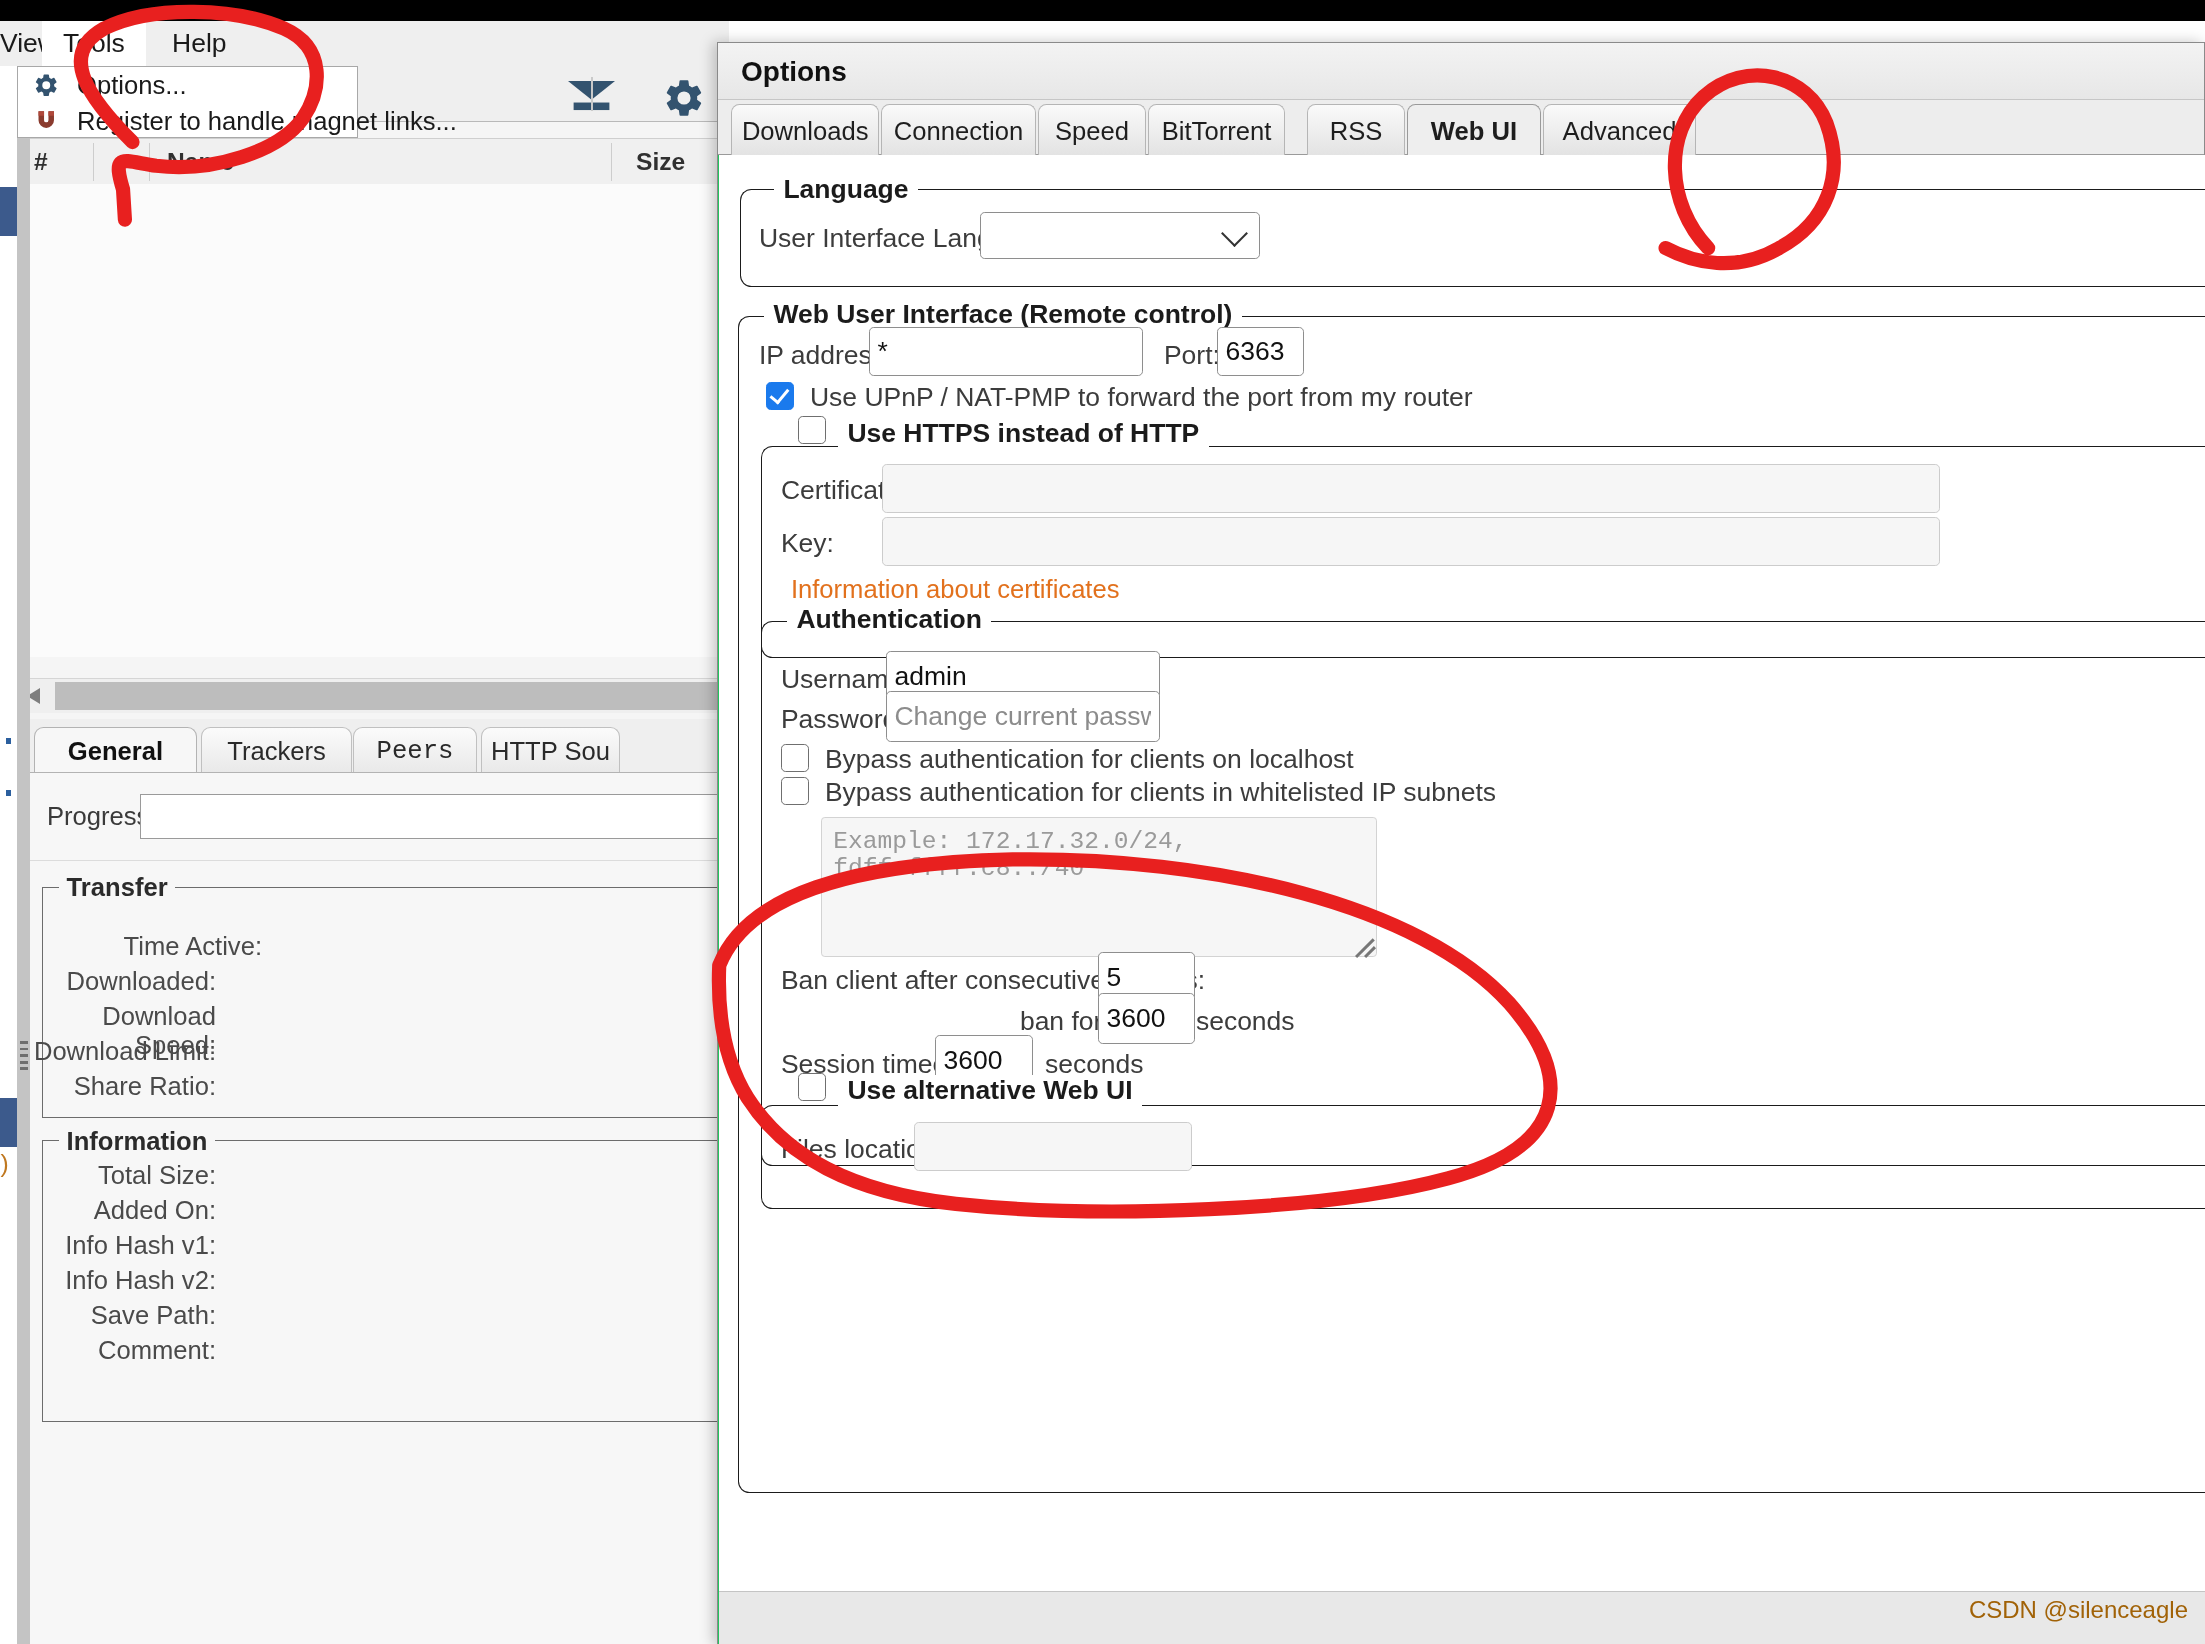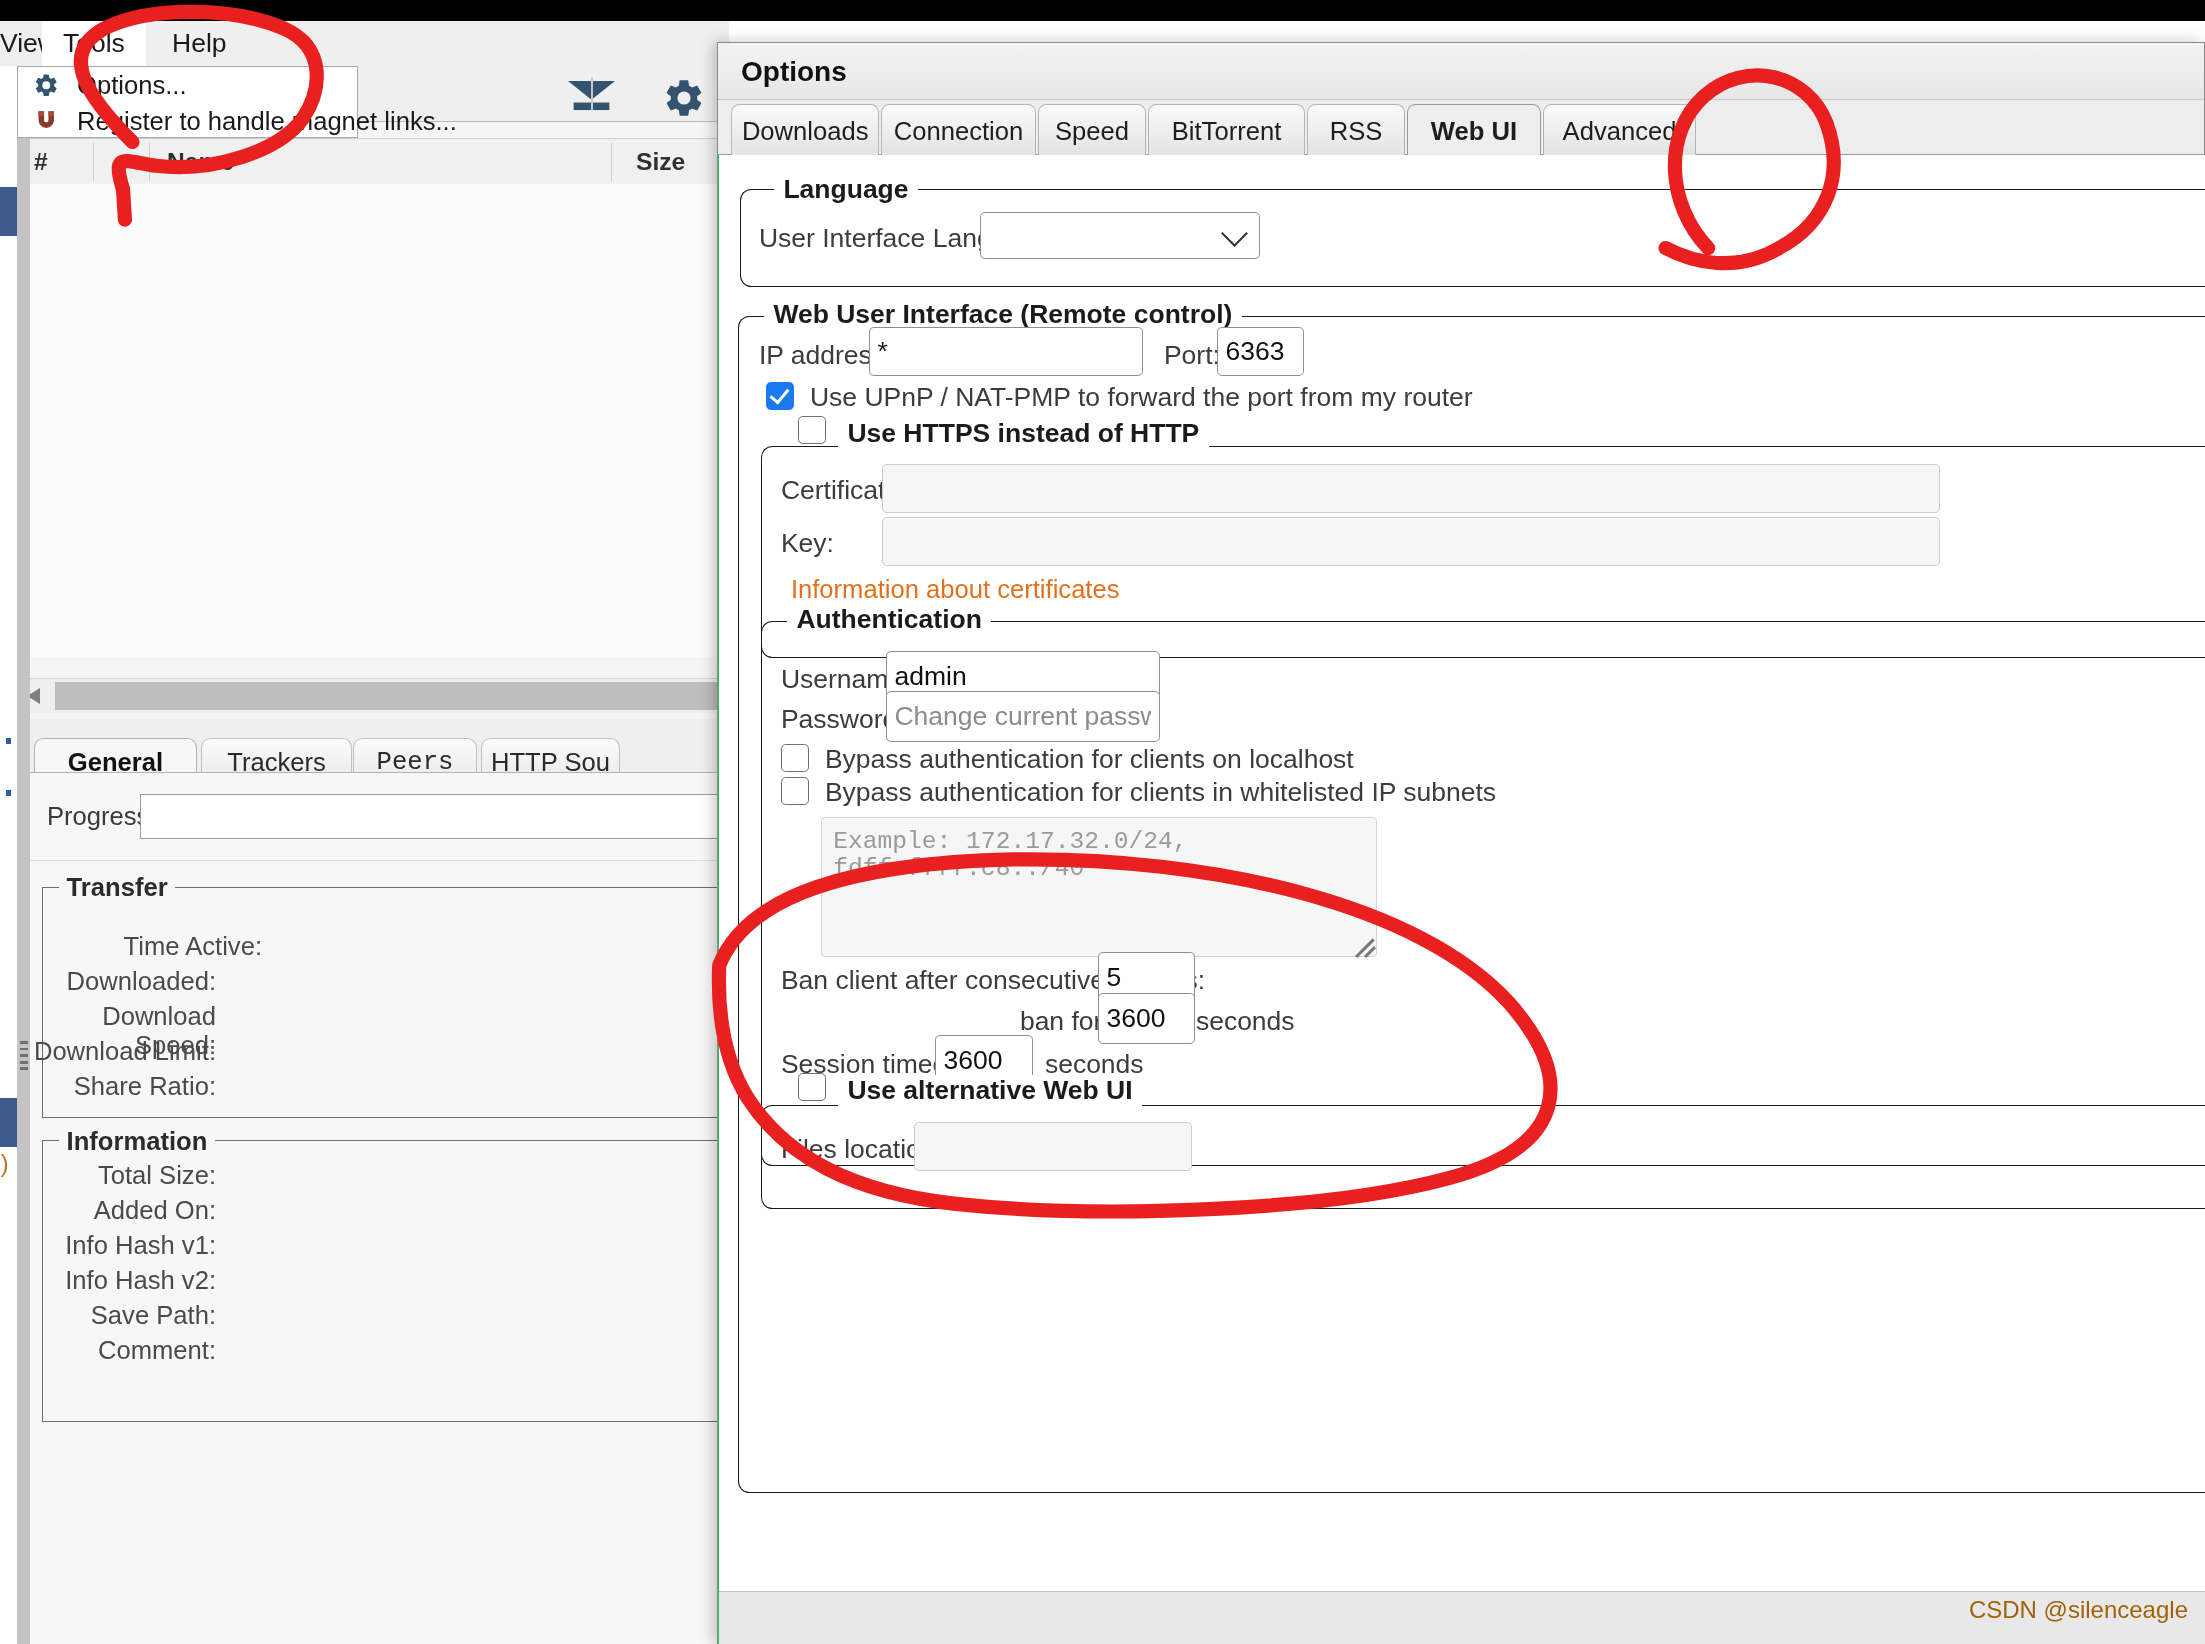--- a/index.html
+++ b/index.html
@@ -45,21 +45,21 @@
   #rail-sel-2{top:1032px;}
   .rail-dot{position:absolute;left:5.7px;width:5.7px;height:5.7px;background:#2b5f9e;}
   #rail-txt{position:absolute;left:-7.6px;top:1084px;font-size:24.6px;color:#c07820;}
   #splitter-grip{position:absolute;left:20px;top:1041px;width:7.6px;height:32px;
       background:repeating-linear-gradient(to bottom,#6f6f6f 0 2.8px,#c4c4c4 2.8px 6.6px);}
 
   
   #detail-tabs{position:absolute;left:17px;top:719px;width:712px;height:55px;background:#efefef;}
   .dtab{position:absolute;top:7.6px;height:47px;line-height:47px;font-size:25.6px;color:#2a2a2a;
         background:linear-gradient(#fbfbfb,#e8e8e8);border:0.9px solid #c0c0c0;border-bottom:none;
-        border-radius:9.5px 9.5px 0 0;text-align:center;box-sizing:border-box;margin-top:11px;}
+        border-radius:9.5px 9.5px 0 0;text-align:center;box-sizing:border-box;}
   .dtab.active{background:#f7f7f7;font-weight:bold;color:#111;border-color:#b3b3b3;}
   #detail-body{position:absolute;left:17px;top:772px;width:712px;height:873px;background:#f7f7f7;border-top:0.9px solid #b3b3b3;}
 
   #progress-row{position:absolute;left:15px;top:21px;width:697px;height:47px;}
   #progress-label{position:absolute;left:15px;top:7.6px;font-size:25.6px;color:#3a3a3a;}
   #progress-bar{position:absolute;left:108px;top:0px;width:606px;height:45px;background:#fff;border:0.9px solid #9a9a9a;box-sizing:border-box;}
   #sep-line{position:absolute;left:9.5px;top:87px;width:702px;height:0.9px;background:#dcdcdc;}
 
   .groupbox{position:absolute;border:1.9px solid #6c6c6c;box-sizing:border-box;}
   .group-title{position:absolute;background:#f7f7f7;font-size:25.6px;font-weight:bold;color:#2b2b2b;padding:0 7.6px;}
@@ -223,21 +223,21 @@
 
 <div id="options-dialog">
   <div id="dlg-titlebar">
     <div id="dlg-title">Options</div>
   </div>
 
   <div id="dlg-tabstrip">
     <div class="otab" style="left:13.2px;width:148px;">Downloads</div>
     <div class="otab" style="left:163px;width:155px;">Connection</div>
     <div class="otab" style="left:320px;width:108px;">Speed</div>
-    <div class="otab" style="left:430px;width:157px;">BitTorrent</div>
+    <div class="otab" style="left:430px;width:137px;">BitTorrent</div>
     <div class="otab" style="left:589px;width:98px;">RSS</div>
     <div class="otab active" style="left:689px;width:134px;">Web UI</div>
     <div class="otab" style="left:825px;width:153px;">Advanced</div>
   </div>
 
   <div id="dlg-content">
 
     <div class="gb gb-open-right" style="left:21px;top:34px;width:1476px;height:98px;"></div>
     <div class="gb-title" style="left:55px;top:19px;">Language</div>
     <div class="lbl" style="left:40px;top:68px;">User Interface Language:</div>

